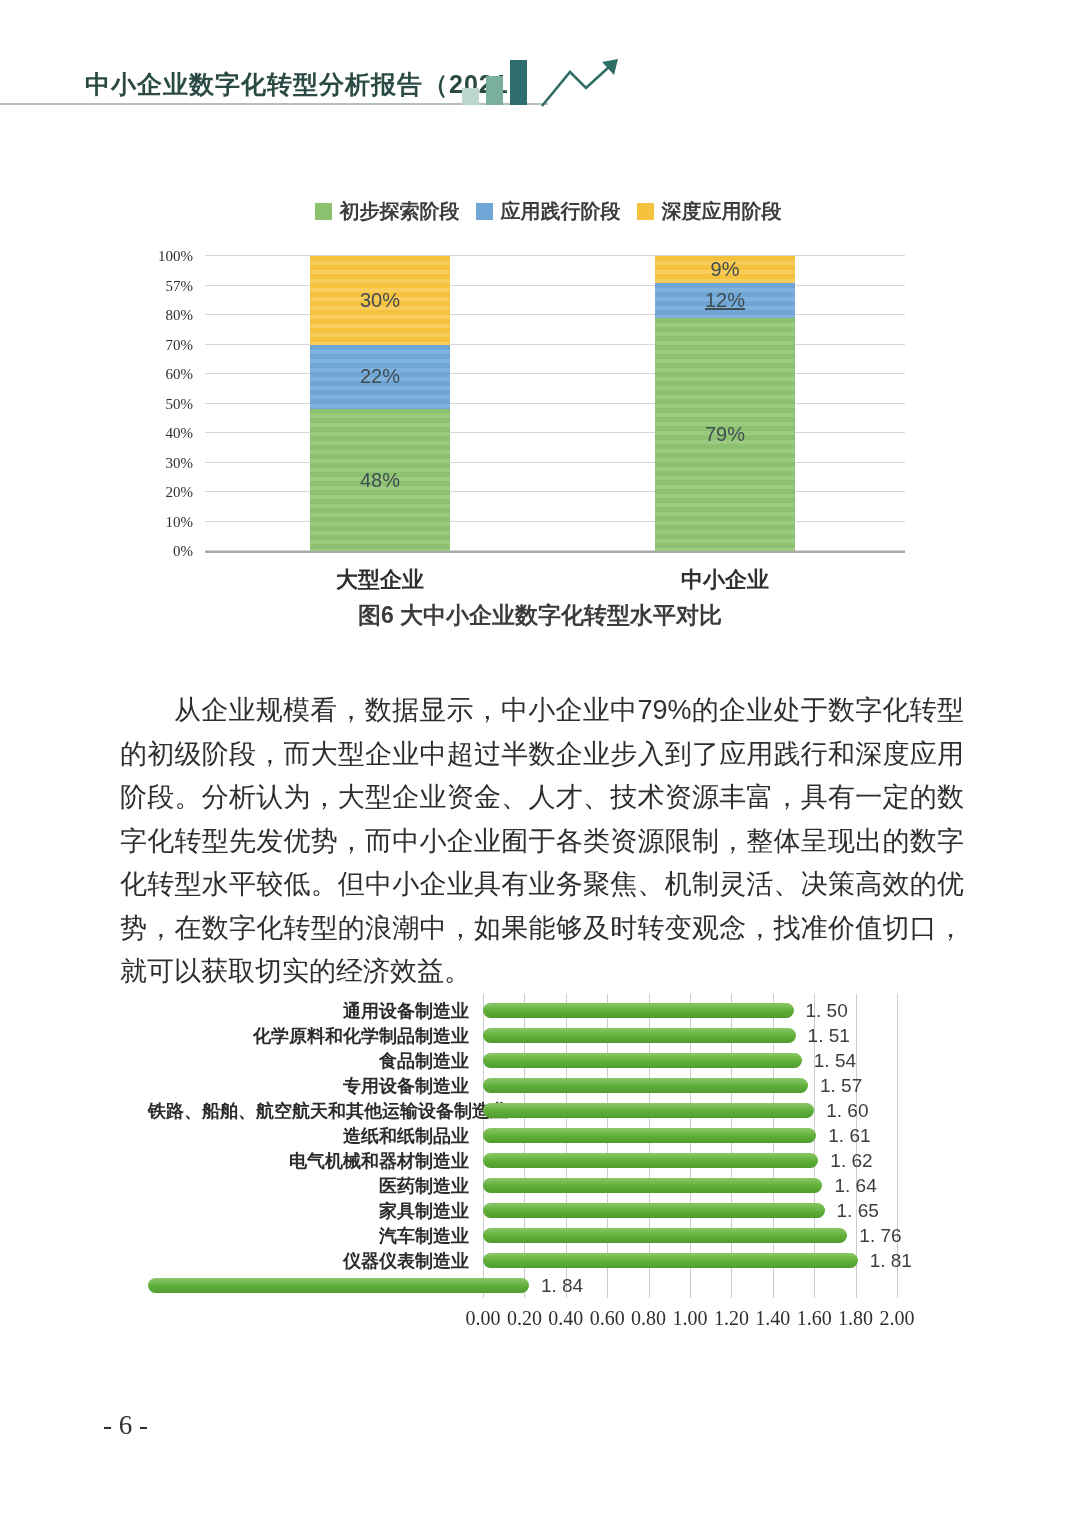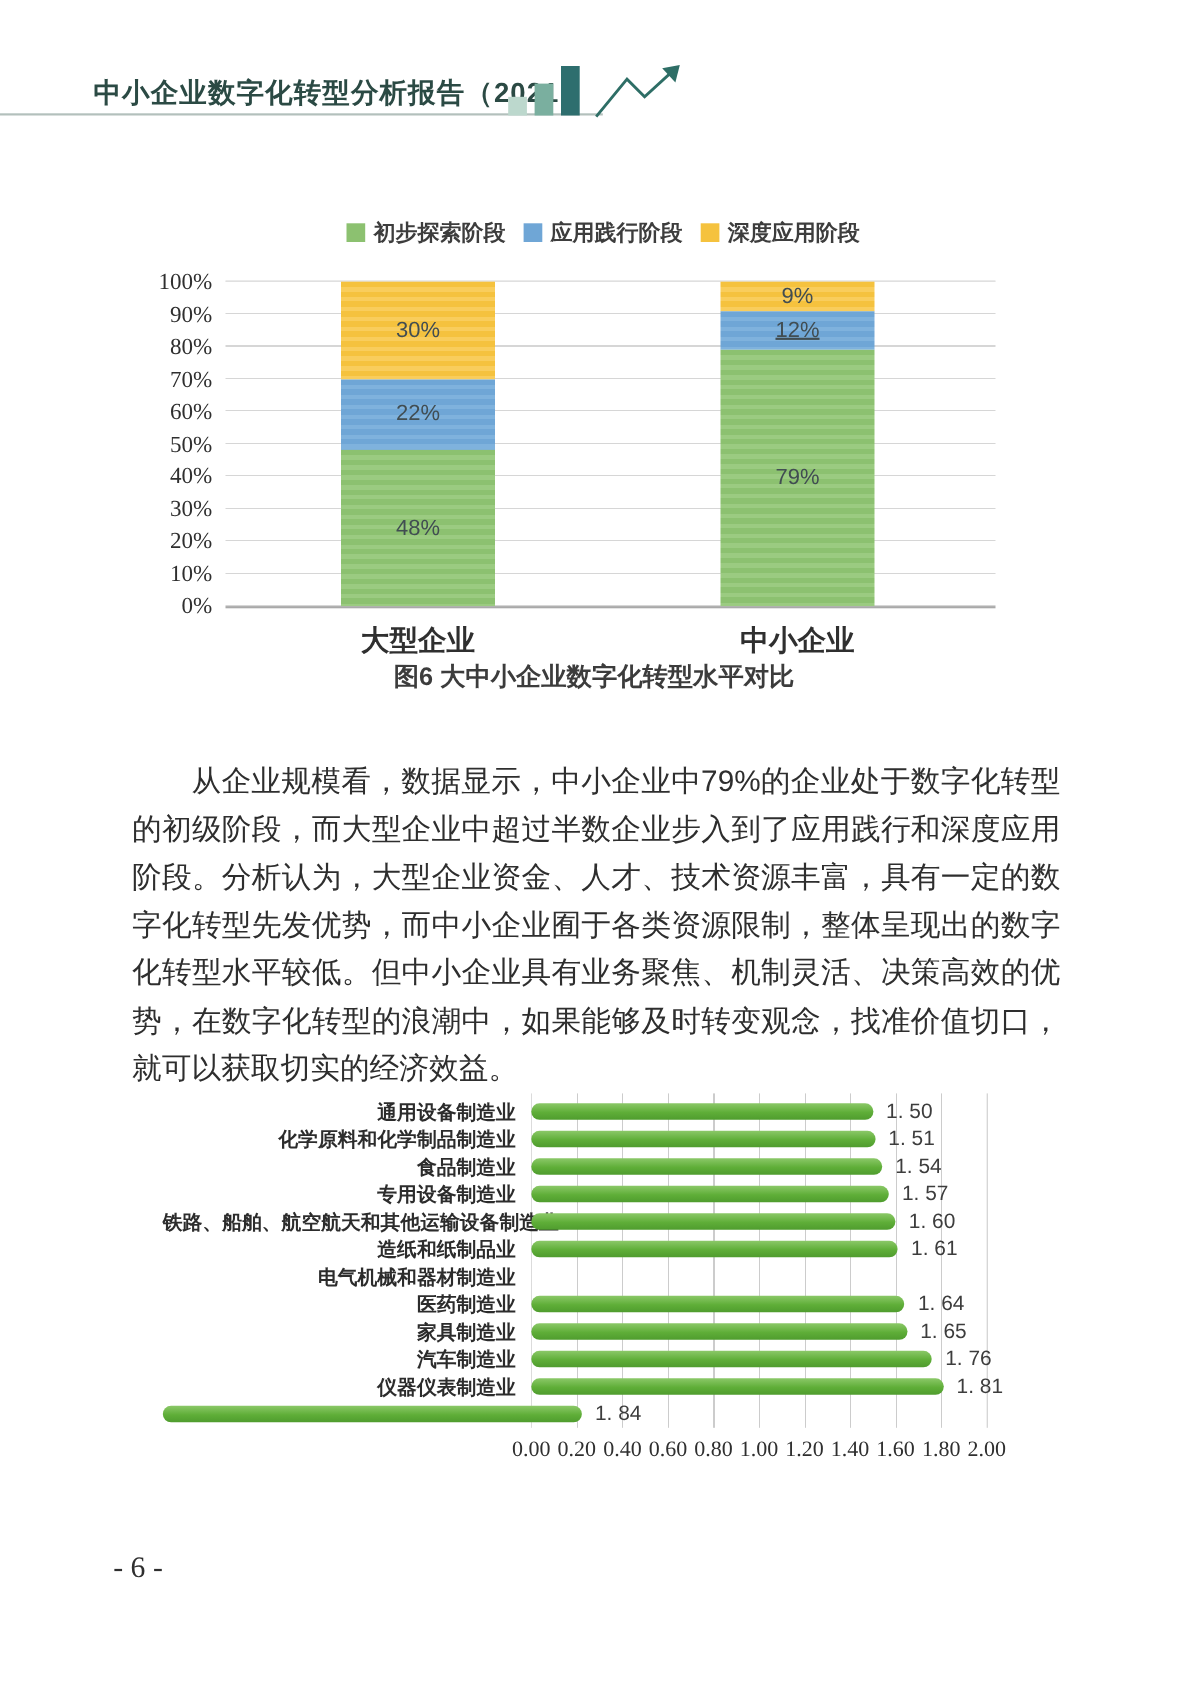--- a/index.html
+++ b/index.html
@@ -22,27 +22,27 @@
             gap:16px; font-size:20px; font-weight:bold; color:#3d3d3d;
             font-family:"Liberation Serif", serif; }
   .legend-item { display:flex; align-items:center; gap:8px; }
   .legend-swatch { width:17px; height:17px; display:inline-block; }
 
   
   .schart { position:absolute; left:205px; top:255px; width:700px; height:295px;
             border-top:1px solid #d6d6d6; border-bottom:2px solid #a9a9a9;
             background:repeating-linear-gradient(to top, #d6d6d6 0 1px, transparent 1px 10%); }
   .ytick { position:absolute; right:calc(100% + 12px); transform:translateY(50%);
-           font-family:"Liberation Serif", serif; font-size:21px; color:#2f2f2f; white-space:nowrap; }
+           font-family:"Liberation Serif", serif; font-size:15px; color:#2f2f2f; white-space:nowrap; }
   .sbar { position:absolute; bottom:0; width:140px; height:100%; display:flex;
           flex-direction:column-reverse; }
   .sseg { display:flex; align-items:center; justify-content:center; font-size:20px;
           color:#414d52; overflow:hidden; }
   .scat { position:absolute; top:calc(100% + 14px); width:140px; text-align:center;
-          font-size:26px; font-weight:bold; color:#2f2f2f;
+          font-size:22px; font-weight:bold; color:#2f2f2f;
           font-family:"Liberation Serif", serif; }
 
   .caption { position:absolute; left:0; right:0; text-align:center; font-size:23px;
              font-weight:bold; color:#3c3c3c; }
   .caption-fig6 { top:600px; }
   .caption-fig7 { top:1350px; }
 
   
   .para { position:absolute; left:120px; width:844px; top:662px; font-size:27px;
           line-height:43.5px; color:#2e2e2e; text-align:justify; text-indent:2em; }
@@ -103,21 +103,21 @@
   <div class="schart" id="schart">
       <span class="ytick" style="bottom: 0%;">0%</span>
       <span class="ytick" style="bottom: 10%;">10%</span>
       <span class="ytick" style="bottom: 20%;">20%</span>
       <span class="ytick" style="bottom: 30%;">30%</span>
       <span class="ytick" style="bottom: 40%;">40%</span>
       <span class="ytick" style="bottom: 50%;">50%</span>
       <span class="ytick" style="bottom: 60%;">60%</span>
       <span class="ytick" style="bottom: 70%;">70%</span>
       <span class="ytick" style="bottom: 80%;">80%</span>
-      <span class="ytick" style="bottom: 90%;">90%</span>
+      <span class="ytick" style="bottom: 90%;">57%</span>
       <span class="ytick" style="bottom: 100%;">100%</span>
       <div class="sbar" style="left: 105px;">
         <div class="sseg" style="height: 48%; background: repeating-linear-gradient(rgb(140, 193, 112) 0px, rgb(140, 193, 112) 5px, rgb(155, 203, 129) 5px, rgb(155, 203, 129) 9px);">48%</div>
         <div class="sseg" style="height: 22%; background: repeating-linear-gradient(rgb(111, 166, 214) 0px, rgb(111, 166, 214) 5px, rgb(127, 178, 221) 5px, rgb(127, 178, 221) 9px);">22%</div>
         <div class="sseg" style="height: 30%; background: repeating-linear-gradient(rgb(245, 194, 62) 0px, rgb(245, 194, 62) 5px, rgb(249, 205, 92) 5px, rgb(249, 205, 92) 9px);">30%</div>
       </div>
       <div class="scat" style="left: 105px;">大型企业</div>
       <div class="sbar" style="left: 450px;">
         <div class="sseg" style="height: 79%; background: repeating-linear-gradient(rgb(140, 193, 112) 0px, rgb(140, 193, 112) 5px, rgb(155, 203, 129) 5px, rgb(155, 203, 129) 9px);">79%</div>
         <div class="sseg" style="height: 12%; background: repeating-linear-gradient(rgb(111, 166, 214) 0px, rgb(111, 166, 214) 5px, rgb(127, 178, 221) 5px, rgb(127, 178, 221) 9px); text-decoration: underline;">12%</div>
@@ -170,20 +170,24 @@
         </div>
         <div class="hrow">
           <div class="hlabel">造纸和纸制品业</div>
           <div class="htrack">
             <div class="hbar" style="width: 80.5%;"></div>
             <span class="hval" style="left: calc(80.5% + 12px);">1. 61</span>
           </div>
         </div>
         <div class="hrow">
           <div class="hlabel">电气机械和器材制造业</div>
+          <div class="htrack">
+            <div class="hbar" style="width: 81%;"></div>
+            <span class="hval" style="left: calc(81% + 12px);">1. 62</span>
+          </div>
         </div>
         <div class="hrow">
           <div class="hlabel">医药制造业</div>
           <div class="htrack">
             <div class="hbar" style="width: 82%;"></div>
             <span class="hval" style="left: calc(82% + 12px);">1. 64</span>
           </div>
         </div>
         <div class="hrow">
           <div class="hlabel">家具制造业</div>

